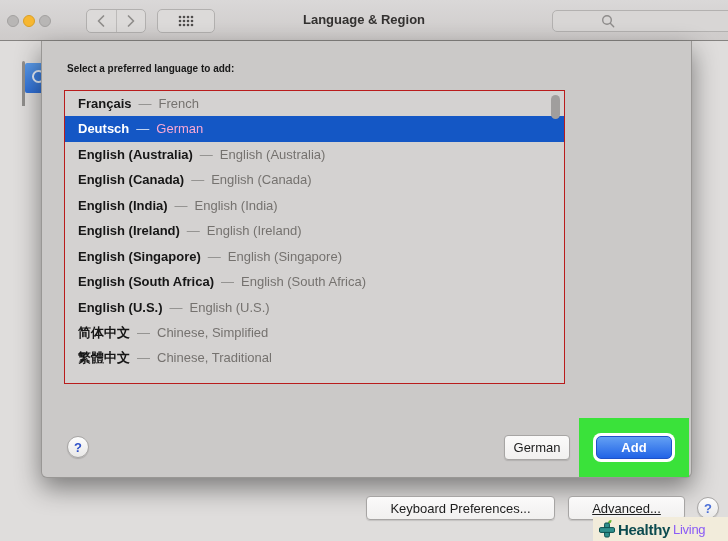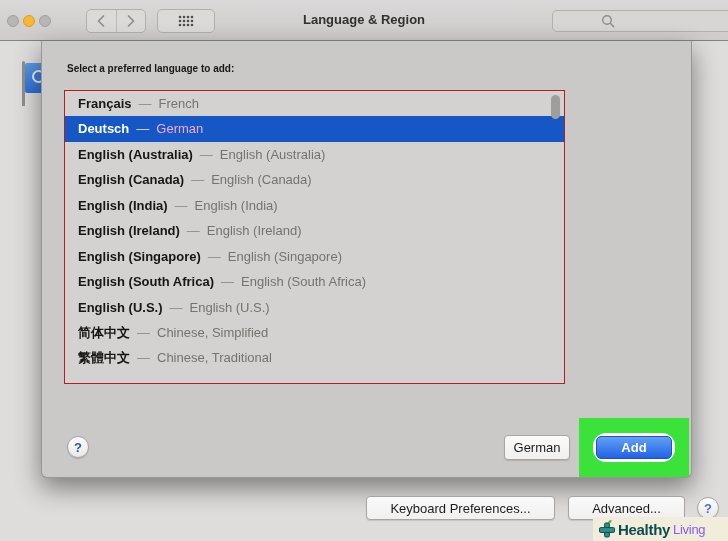--- a/index.html
+++ b/index.html
@@ -58,28 +58,28 @@
     box-shadow:0 1px 1px rgba(0,0,0,.15);}
   .sheet-help{position:absolute;left:25px;top:395px;}
 
   .btn{display:flex;align-items:center;justify-content:center;font-size:13px;color:#1d1d1d;
     background:linear-gradient(#fbfafa,#f1f0ef);border:1px solid #a7a5a4;border-radius:4px;
     box-shadow:0 1px 1px rgba(0,0,0,.12);}
   .cancel{position:absolute;left:462px;top:394px;width:66px;height:25px;}
 
   .greenbox{position:absolute;left:537px;top:377px;width:110px;height:59px;
     background:var(--highlight-green,#3ae23a);display:flex;align-items:center;justify-content:center;}
-  .addwrap{background:#ffffff;border-radius:13px;padding:3px;}
+  .addwrap{background:#ffffff;border-radius:8px;padding:3px;}
   .addbtn{width:76px;height:23px;border-radius:5px;display:flex;align-items:center;justify-content:center;
     background:linear-gradient(#63a0f4,var(--add-button-blue,#2163e6));border:1px solid #1e52c8;
     color:#ffffff;font-size:13px;font-weight:600;}
 
   
   .kbd-btn{position:absolute;left:366px;top:496px;width:189px;height:24px;}
-  .adv-btn{position:absolute;left:568px;top:496px;width:117px;height:24px;}
+  .adv-btn{position:absolute;left:568px;top:496px;width:117px;height:24px;text-decoration:underline;}
   .footer-help{position:absolute;left:697px;top:497px;}
   .footer-help .q{color:#4a6fd8;}
 
   
   .watermark{position:absolute;left:593px;top:517px;width:135px;height:24px;background:#f2ecdb;
     display:flex;align-items:center;padding-left:5px;}
   .wm-bold{font-size:15px;font-weight:700;color:var(--watermark-teal,#0c4b4f);letter-spacing:-.3px;margin-left:2px;}
   .wm-light{font-size:13px;color:#8b5cf6;letter-spacing:-.3px;margin-left:3px;}
 </style>
 </head>

